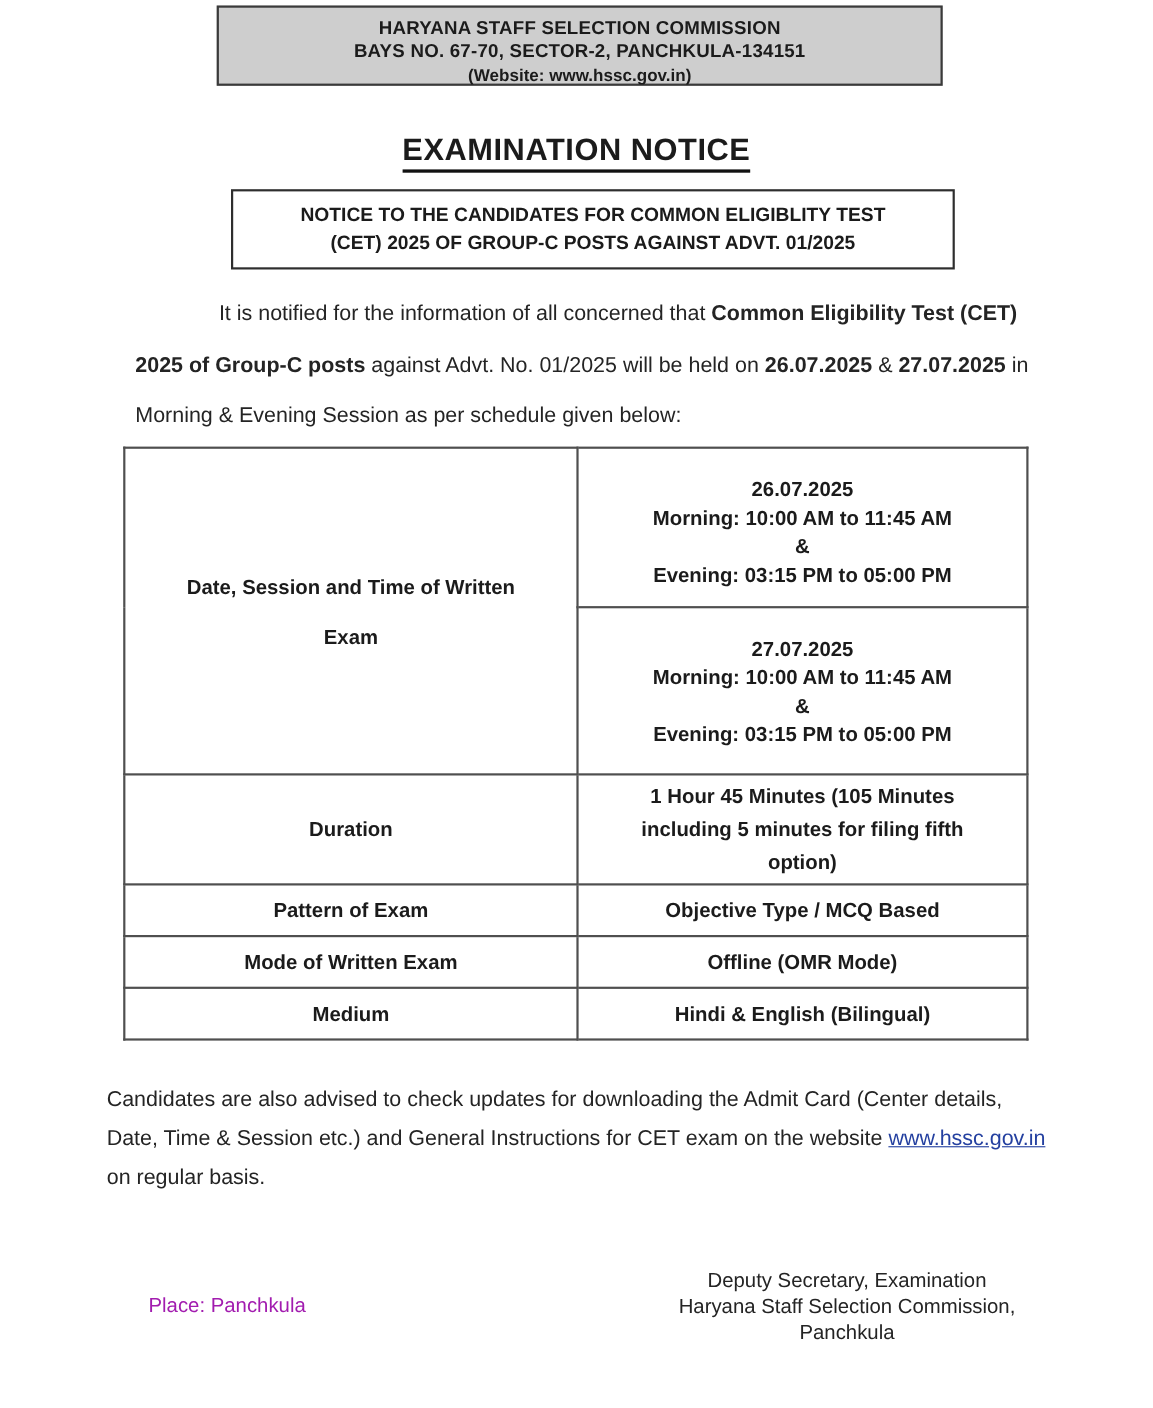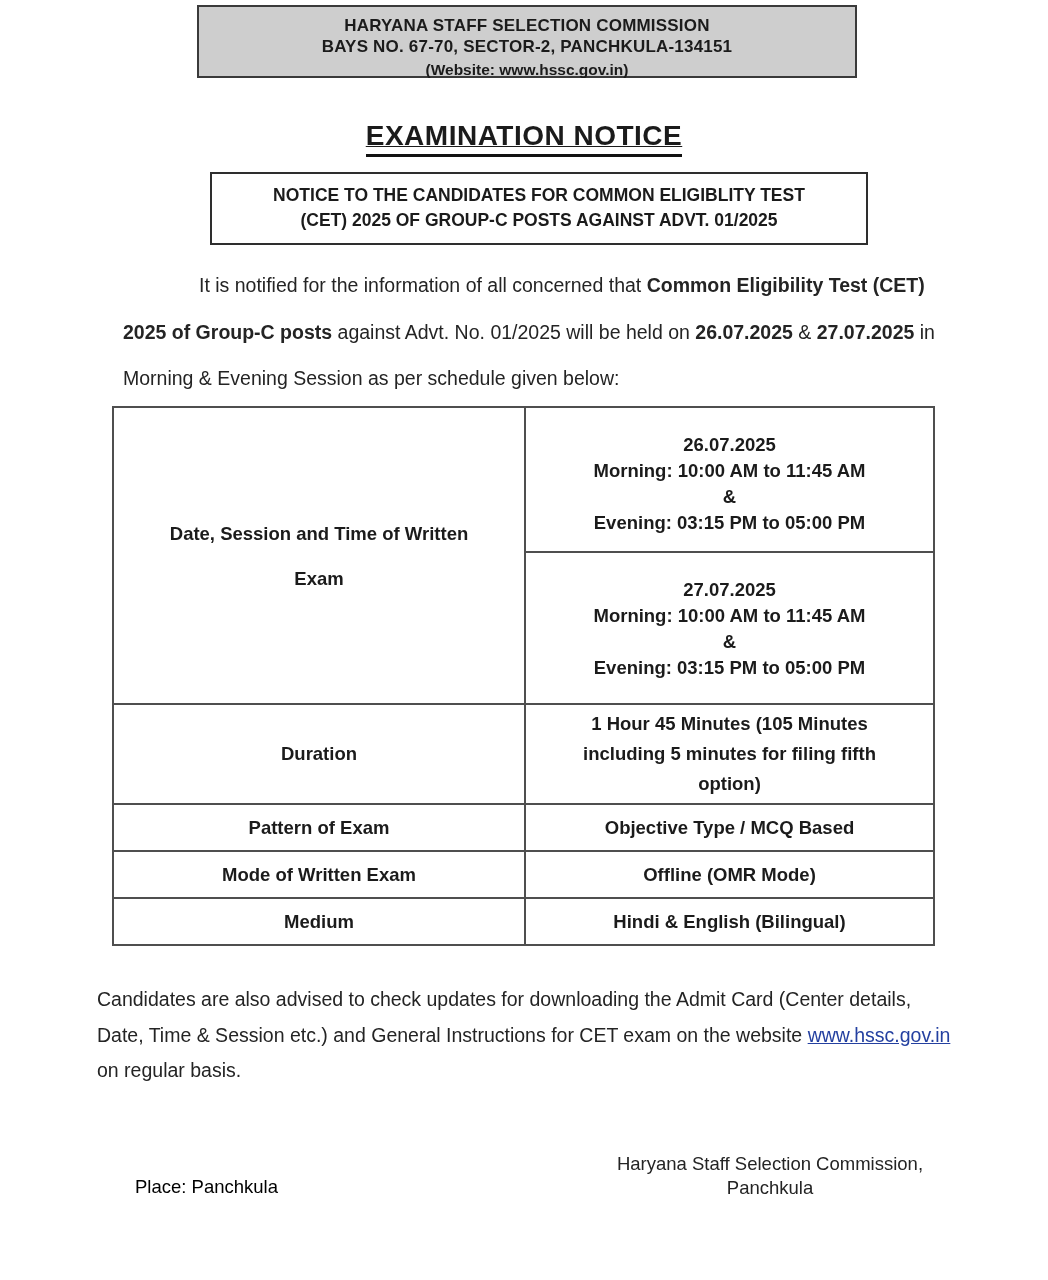--- a/index.html
+++ b/index.html
@@ -28,21 +28,20 @@
   }
   .hb-main { font-size: 17px; font-weight: bold; line-height: 21px; letter-spacing: 0.2px; }
   .hb-web  { font-size: 15.5px; font-weight: bold; line-height: 20px; margin-top: 3px; }
 
   
   .title {
     position: absolute;
     left: 0; top: 120px;
     width: 100%;
     text-align: center;
-    text-decoration: underline;
   }
   .title-text {
     font-size: 28px;
     font-weight: bold;
     letter-spacing: 0.5px;
     border-bottom: 3px solid #111;
     padding-bottom: 3px;
   }
 
   
@@ -128,21 +127,21 @@
     text-decoration: underline;
     cursor: pointer;
   }
 
   
   .footer-left {
     position: absolute;
     left: 135px; top: 1174px;
     font-size: 18.5px;
     line-height: 26px;
-    color: #000000;
+    color: #a21caf;
   }
   .footer-left sup { font-size: 11px; }
   .footer-right {
     position: absolute;
     left: 600px; top: 1152px;
     width: 340px;
     text-align: center;
     font-size: 18.5px;
     line-height: 23.5px;
     color: #242424;
@@ -212,17 +211,18 @@
     </tbody>
   </table>
 
   <p class="closing"><span>Candidates are also advised to check updates for downloading the Admit Card (Center details, Date, Time &amp; Session etc.) and General Instructions for CET exam on the website </span><a class="weblink" href="#">www.hssc.gov.in</a><span> on regular basis.</span></p>
 
   <div class="footer-left">
     <div>Place: Panchkula</div>
   </div>
 
   <div class="footer-right">
+    <div>Deputy Secretary, Examination</div>
     <div>Haryana Staff Selection Commission,</div>
     <div>Panchkula</div>
   </div>
 
 </div>
 
 </body></html>

